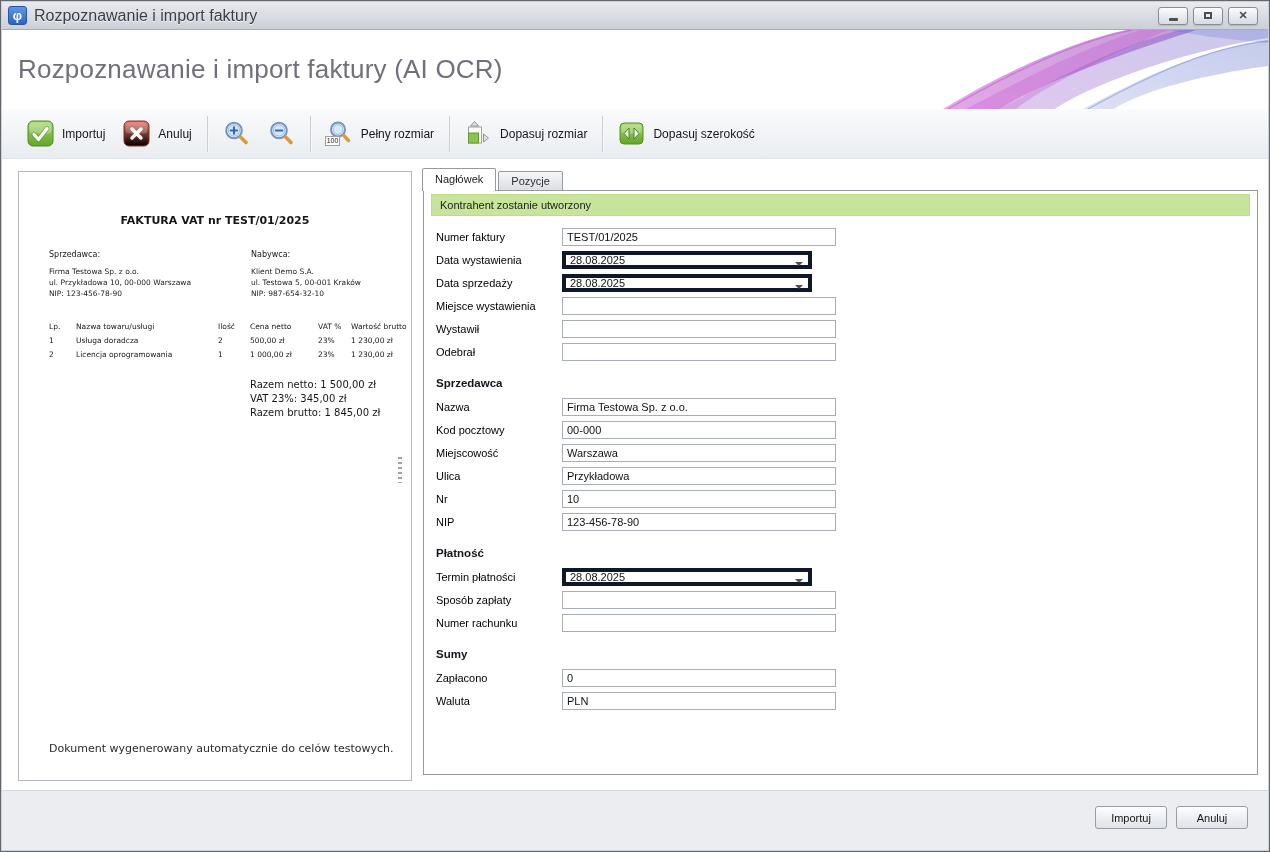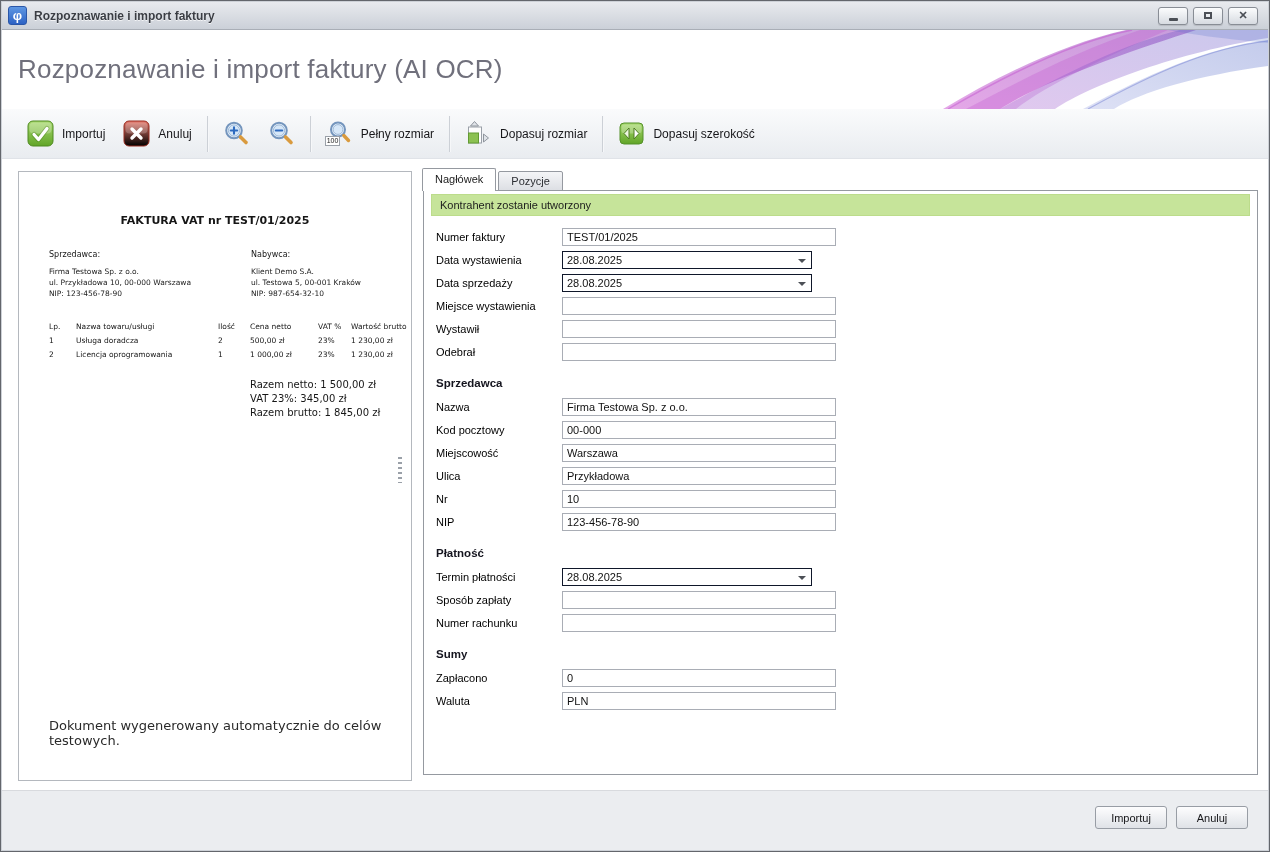--- a/index.html
+++ b/index.html
@@ -1,21 +1,21 @@
 <!DOCTYPE html>
 <html><head>
 <meta charset="utf-8">
 <style>
   html,body{margin:0;padding:0;background:#9aa0a8;}
   .window{position:relative;width:1270px;height:852px;font-family:"Liberation Sans",sans-serif;background:#fff;border:1px solid #63666c;box-sizing:border-box;box-shadow:inset 0 0 0 1px #cdd1d7;overflow:hidden;}
 
   
   .titlebar{position:absolute;left:1px;top:1px;right:1px;height:28px;background:linear-gradient(#e8eaee,#cbd0d8);border-bottom:1px solid #a9aeb6;display:flex;align-items:center;padding:0 6px;gap:7px;box-sizing:border-box;z-index:30;}
   .app-icon{width:19px;height:19px;border-radius:3px;background:linear-gradient(#5e97e3,#2d62c4);border:1px solid #2a56a8;color:#fff;font-size:13px;font-weight:bold;display:flex;align-items:center;justify-content:center;line-height:1;box-sizing:border-box;}
-  .titlebar-text{font-size:12px;font-weight:bold;color:#3a3d44;text-shadow:0 1px 0 rgba(255,255,255,.7);}
+  .titlebar-text{font-size:16px;font-weight:normal;color:#3a3d44;text-shadow:0 1px 0 rgba(255,255,255,.7);}
   .win-controls{margin-left:auto;display:flex;gap:5px;padding-right:4px;}
   .win-btn{width:30px;height:18px;border:1px solid #888d95;border-radius:3px;background:linear-gradient(#fbfcfd,#d7dbe1);display:flex;align-items:center;justify-content:center;color:#4b4f56;font-size:11px;font-weight:bold;box-shadow:0 1px 1px rgba(0,0,0,.12);cursor:default;box-sizing:border-box;}
   .glyph-min{width:9px;height:3px;background:#4b4f56;margin-top:8px;border-radius:1px;}
   .glyph-max{width:8px;height:7px;border:2px solid #4b4f56;box-sizing:border-box;background:#fff0;}
 
   
   .header{position:absolute;left:1px;top:29px;right:1px;height:79px;background:#fff;overflow:hidden;}
   .header-title{position:absolute;left:16px;top:24px;font-size:26px;color:#70707c;letter-spacing:.2px;}
   .wave{position:absolute;right:0;top:0;height:79px;width:420px;}
 
@@ -34,39 +34,39 @@
   .inv-title{position:absolute;left:0;right:0;top:42px;text-align:center;font-size:11px;font-weight:bold;}
   .inv-block{position:absolute;top:78px;}
   .inv-block.seller{left:30px;}
   .inv-block.buyer{left:232px;}
   .inv-label{font-size:8px;margin-bottom:7px;}
   .inv-line{font-size:7.5px;line-height:11px;color:#1c1c1c;}
   .inv-row{position:absolute;left:0;right:0;height:12px;font-size:7.5px;}
   .inv-row span{position:absolute;white-space:nowrap;}
   .c1{left:30px;} .c2{left:57px;} .c3{left:199px;} .c4{left:231px;} .c5{left:299px;} .c6{left:332px;}
   .inv-total{position:absolute;left:231px;font-size:10px;white-space:nowrap;}
-  .inv-note{position:absolute;left:30px;top:546px;font-size:13px;color:#2a2a2a;}
+  .inv-note{position:absolute;left:30px;top:570px;font-size:11px;color:#2a2a2a;}
 
   
   .splitter{position:absolute;left:394px;top:12px;width:8px;height:610px;}
   .splitter::after{content:"";position:absolute;left:2px;top:286px;width:4px;height:26px;background:repeating-linear-gradient(to bottom,#9aa0a8 0 2px,transparent 2px 5px);}
 
   
   .tabs{position:absolute;left:420px;top:9px;display:flex;align-items:flex-end;z-index:3;}
   .tab{font-size:11px;color:#1c1c1c;border:1px solid #9599a0;box-sizing:border-box;cursor:default;}
   .tab.active{background:#fff;height:23px;padding:4px 12px 0;border-bottom:none;border-radius:2px 2px 0 0;position:relative;z-index:4;}
   .tab.inactive{background:linear-gradient(#f4f5f7,#dddfe4);height:20px;padding:3px 12px 0;border-radius:2px 2px 0 0;margin-left:2px;color:#2c2e33;}
   .form-panel{position:absolute;left:421px;top:31px;width:835px;height:585px;border:1px solid #9599a0;background:#fff;box-sizing:border-box;}
   .banner{margin:3px 7px 12px 7px;height:20px;line-height:20px;background:#c6e49a;border:1px solid #bcdc8b;padding-left:8px;font-size:11px;color:#1c1c1c;box-sizing:content-box;}
 
   .form-body{padding-left:12px;}
   .field-row{display:flex;align-items:center;height:18px;margin-bottom:5px;}
   .field-label{width:126px;font-size:11px;color:#000;flex:none;}
   .tb-input{width:274px;height:18px;border:1px solid #a9adb5;font-family:"Liberation Sans",sans-serif;font-size:11px;padding:0 4px;box-sizing:border-box;color:#111;background:#fff;}
-  .combo{position:relative;width:250px;height:18px;border:1px solid #0f172a;box-sizing:border-box;font-size:11px;display:flex;align-items:center;padding:0 4px;background:#fff;color:#111;}
+  .combo{position:relative;width:250px;height:18px;border:4px solid #0f172a;box-sizing:border-box;font-size:11px;display:flex;align-items:center;padding:0 4px;background:#fff;color:#111;}
   .combo-arrow{position:absolute;right:5px;top:7px;width:0;height:0;border:4px solid transparent;border-top-color:#4c5056;}
   .section-header{font-size:11.5px;font-weight:bold;color:#14141e;margin:16px 0 9px;}
 
   
   .footer{position:absolute;left:1px;right:1px;bottom:1px;height:60px;background:#ebedf0;border-top:1px solid #d8dade;display:flex;justify-content:flex-end;align-items:flex-start;padding:15px 20px 0 0;gap:9px;box-sizing:border-box;}
   .btn{min-width:72px;height:23px;border:1px solid #989da5;border-radius:3px;background:linear-gradient(#fdfdfe,#dfe2e7);font-family:"Liberation Sans",sans-serif;font-size:11px;color:#17171a;cursor:default;}
 </style>
 </head>
 <body>
 

